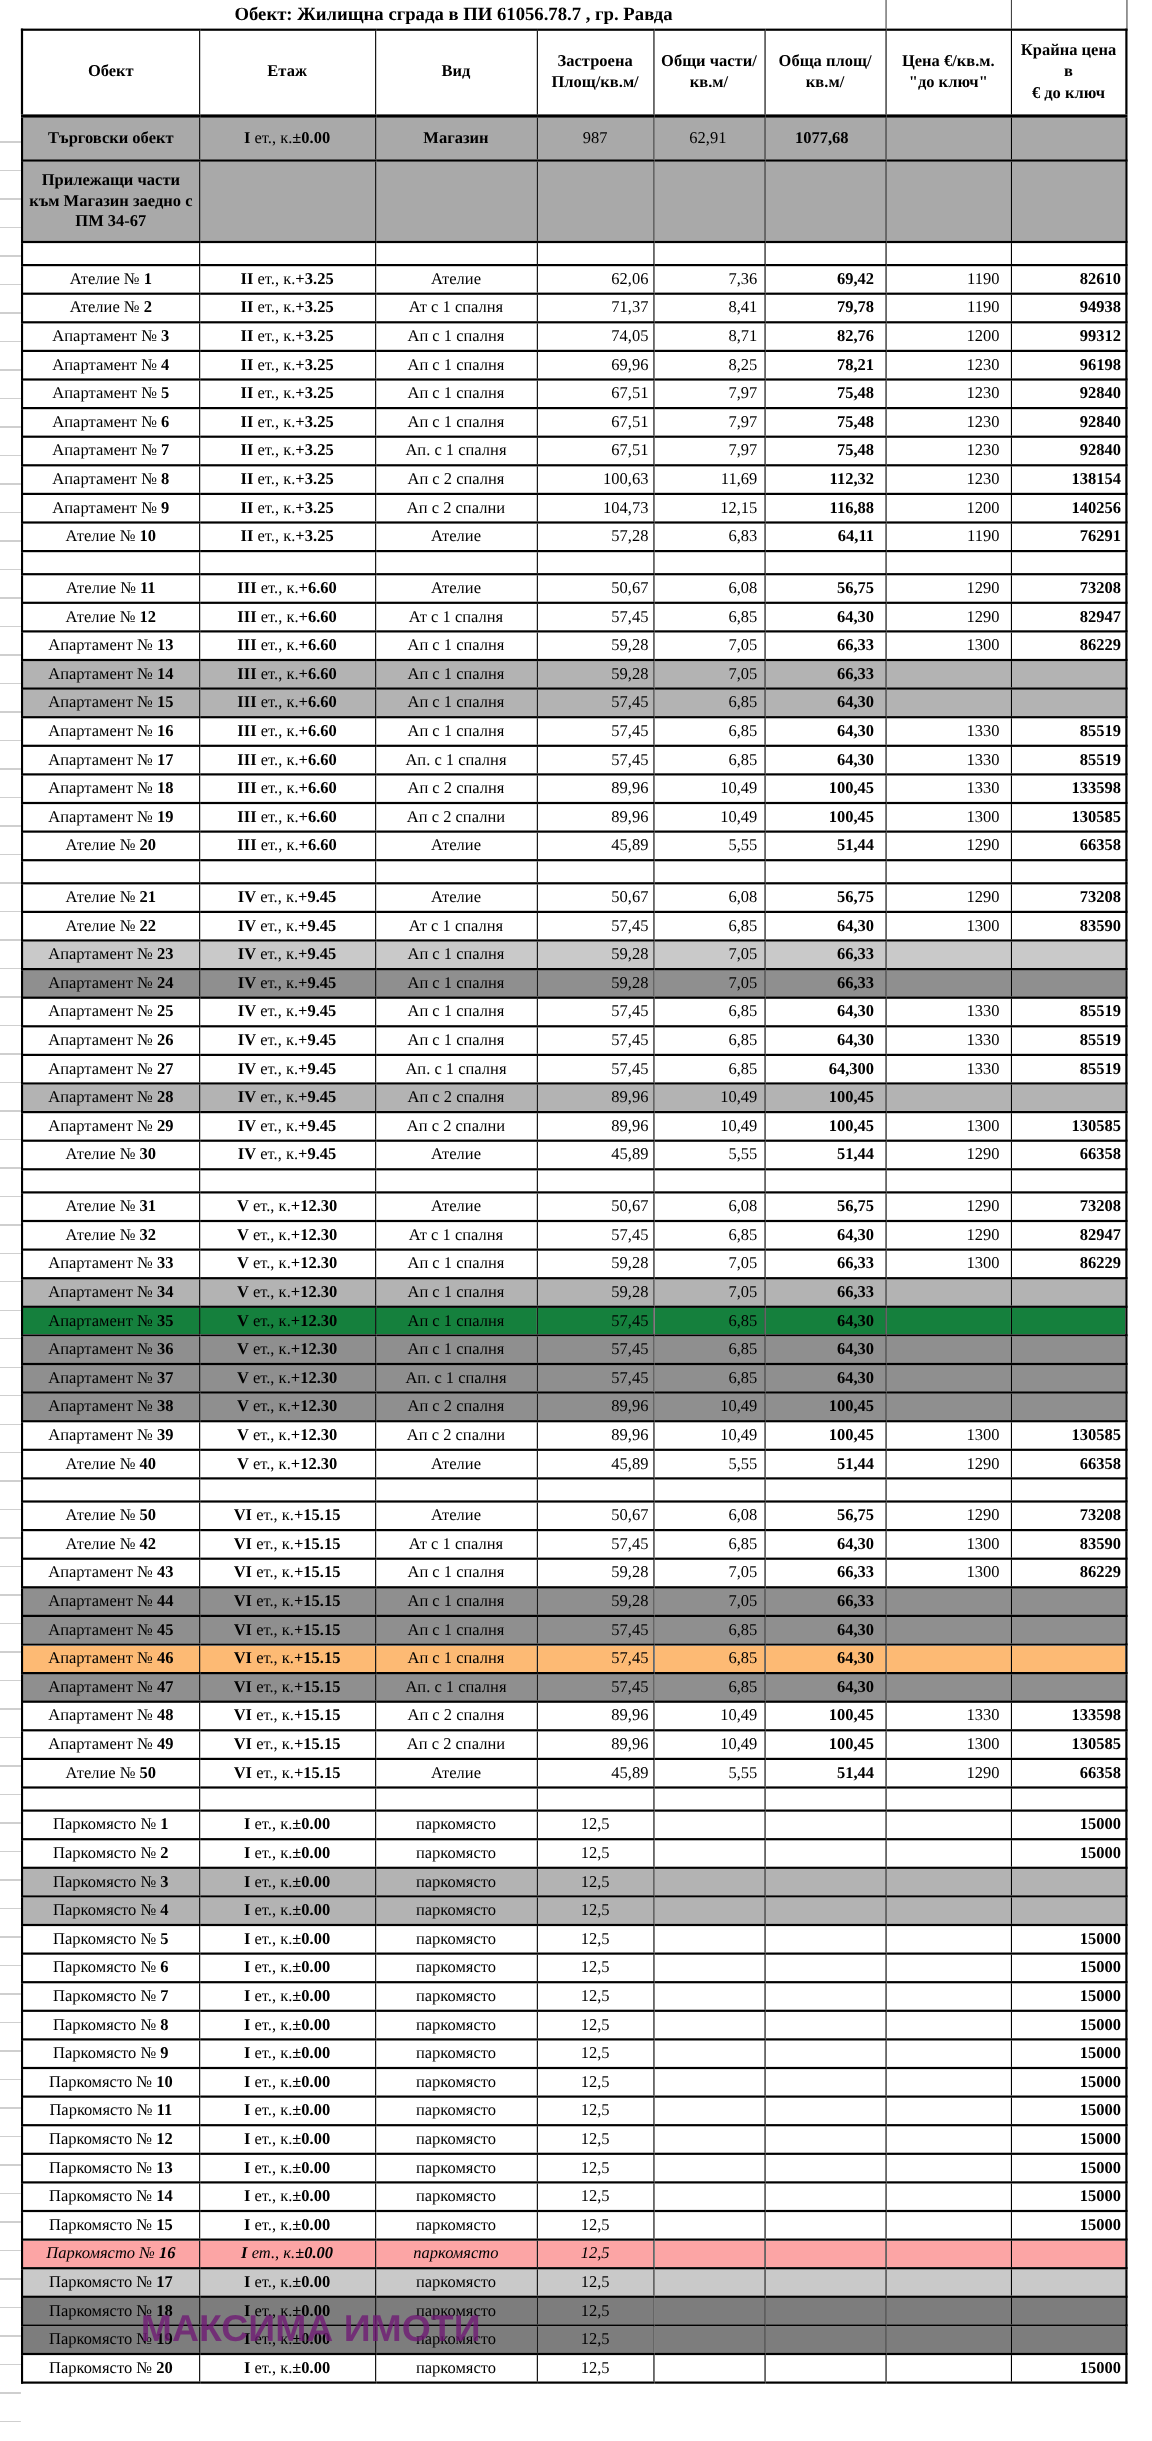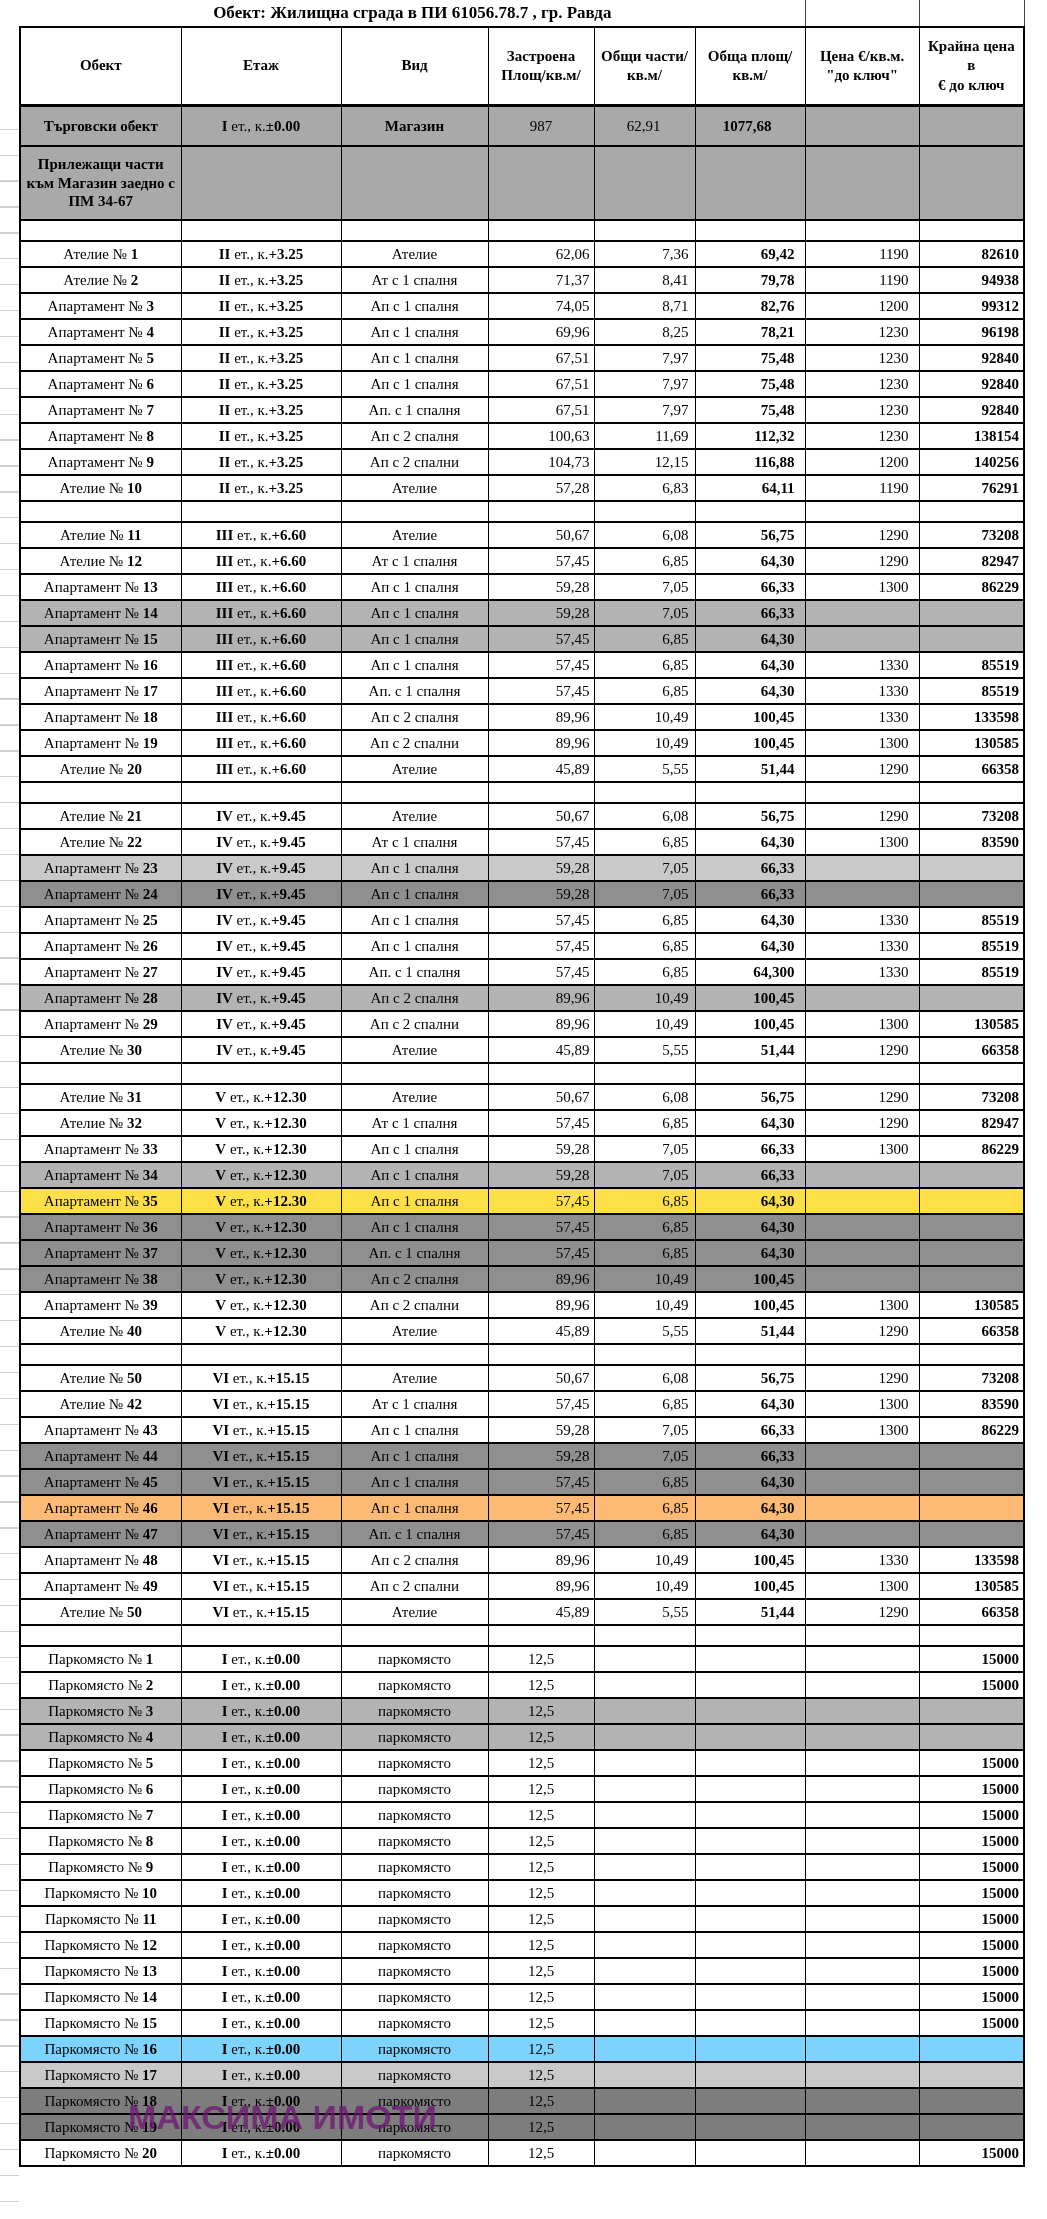--- a/index.html
+++ b/index.html
@@ -457,21 +457,21 @@
         <tr class="data" style="background: rgb(179, 179, 179);">
           <td class="c">Апартамент № <b>34</b></td>
           <td class="c"><b>V</b> ет., к.<b>+12.30</b></td>
           <td class="c">Ап с 1 спалня</td>
           <td class="r">59,28</td>
           <td class="r p6">7,05</td>
           <td class="r b p10">66,33</td>
           <td class="r p10"></td>
           <td class="r b"></td>
         </tr>
-        <tr class="data" style="background: #fde047; border-radius: 13px;">
+        <tr class="data" style="background: #15803d; border-radius: 13px;">
           <td class="c">Апартамент № <b>35</b></td>
           <td class="c"><b>V</b> ет., к.<b>+12.30</b></td>
           <td class="c">Ап с 1 спалня</td>
           <td class="r">57,45</td>
           <td class="r p6">6,85</td>
           <td class="r b p10">64,30</td>
           <td class="r p10"></td>
           <td class="r b"></td>
         </tr>
         <tr class="data" style="background: rgb(143, 143, 143);">
@@ -787,21 +787,21 @@
         <tr class="data">
           <td class="c">Паркомясто № <b>15</b></td>
           <td class="c"><b>I</b> ет., к.<b>±0.00</b></td>
           <td class="c">паркомясто</td>
           <td class="c">12,5</td>
           <td class="r p6"></td>
           <td class="r b p10"></td>
           <td class="r p10"></td>
           <td class="r b">15000</td>
         </tr>
-        <tr class="data" style="background: #7dd3fc;">
+        <tr class="data" style="background: #fca5a5; font-style: italic;">
           <td class="c">Паркомясто № <b>16</b></td>
           <td class="c"><b>I</b> ет., к.<b>±0.00</b></td>
           <td class="c">паркомясто</td>
           <td class="c">12,5</td>
           <td class="r p6"></td>
           <td class="r b p10"></td>
           <td class="r p10"></td>
           <td class="r b"></td>
         </tr>
         <tr class="data" style="background: rgb(201, 201, 201);">

